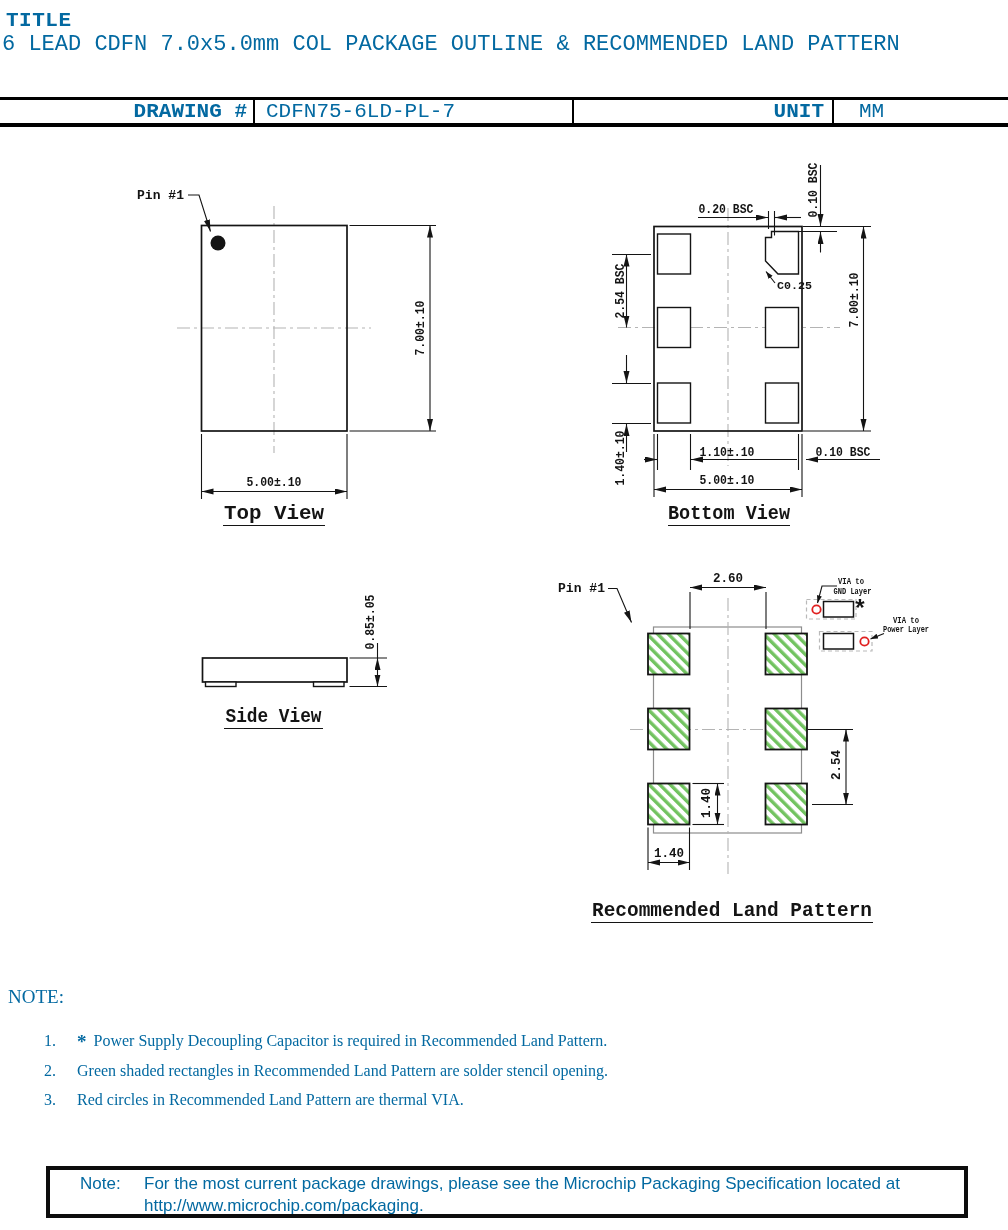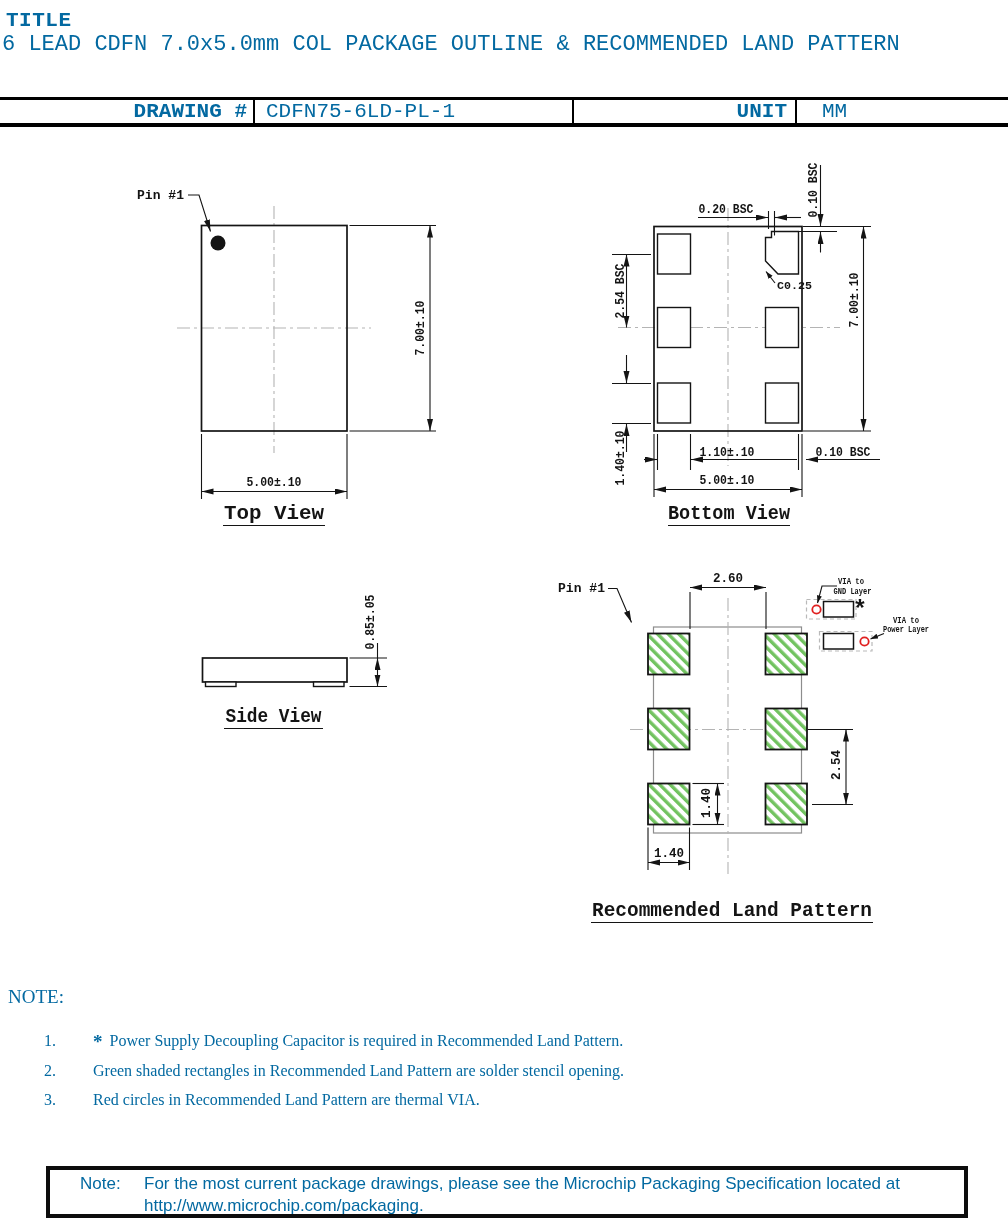--- a/index.html
+++ b/index.html
@@ -6,56 +6,56 @@
   .page{position:relative;width:1008px;height:1230px;background:#fff;
         font-family:"Liberation Mono",monospace;color:#0369a1;overflow:hidden;}
   .title-label{position:absolute;left:6px;top:9px;font-size:21px;font-weight:bold;letter-spacing:.5px;}
   .subtitle{position:absolute;left:2px;top:32px;font-size:22px;white-space:nowrap;}
   .info-table{position:absolute;left:0;top:81px;width:1008px;height:30px;box-sizing:border-box;
               border-top:3px solid #000;border-bottom:4px solid #000;display:flex;margin-top:16px;}
   .cell{box-sizing:border-box;font-size:21px;line-height:23px;white-space:nowrap;overflow:hidden;}
   .cell.hdr{font-weight:bold;text-align:right;}
   .c1{width:255px;border-right:2px solid #000;padding-right:6px;}
   .c2{width:319px;border-right:2px solid #000;padding-left:11px;}
-  .c3{width:223px;border-right:2px solid #000;padding-right:8px;}
+  .c3{width:260px;border-right:2px solid #000;padding-right:8px;}
   .c4{flex:1;padding-left:25px;}
   svg text{font-family:"Liberation Mono",monospace;font-weight:bold;fill:#141414;}
   .cl{stroke:#b4b4b4;stroke-width:1.1;fill:none;stroke-dasharray:13 4 3 4;}
   .outline{stroke:#141414;stroke-width:1.7;fill:none;}
   .ghost{stroke:#8d8d8d;stroke-width:1.2;fill:none;}
   .pad6{stroke:#141414;stroke-width:1.4;fill:#fff;}
   .dim{stroke:#141414;stroke-width:1.1;fill:none;}
   .stencil{stroke:#141414;stroke-width:1.8;}
   .viabox{stroke:#b9b9b9;stroke-width:1.2;fill:none;stroke-dasharray:4 3;}
   .cap{stroke:#141414;stroke-width:1.5;fill:#fff;}
   .via{stroke:#e02020;stroke-width:1.8;fill:#fff;}
   .notes-heading{position:absolute;left:8px;top:986px;font-family:"Liberation Serif",serif;font-size:19px;}
   .notes-list{position:absolute;left:8px;top:1026px;font-family:"Liberation Serif",serif;font-size:16px;}
   .note-item{display:flex;line-height:29px;}
   .note-item .num{width:22px;margin-left:36px;text-align:left;}
-  .note-item .body{margin-left:27px;}
+  .note-item .body{margin-left:11px;}
   .star{font-weight:bold;font-size:19px;vertical-align:-2px;margin-right:7px;}
   .star:empty{display:none;margin:0;}
   .footer-box{position:absolute;left:46px;top:1166px;width:922px;height:52px;box-sizing:border-box;
               border:4px solid #0d0d0d;display:flex;font-family:"Liberation Sans",sans-serif;
               font-size:17px;line-height:22px;padding-top:3px;}
   .footer-label{width:64px;margin-left:30px;}
   .footer-text{flex:1;}
 </style>
 </head>
 <body>
 
 <div class="page">
 
   <div class="title-label">TITLE</div>
   <div class="subtitle">6 LEAD CDFN 7.0x5.0mm COL PACKAGE OUTLINE &amp; RECOMMENDED LAND PATTERN</div>
 
   <div class="info-table">
     <div class="cell hdr c1">DRAWING #</div>
-    <div class="cell c2">CDFN75-6LD-PL-1</div>
+    <div class="cell c2">CDFN75-6LD-PL-7</div>
     <div class="cell hdr c3">UNIT</div>
     <div class="cell c4">MM</div>
   </div>
 
   <svg style="position:absolute;left:0;top:0;" width="1008" height="960" viewBox="0 0 1008 960" xmlns="http://www.w3.org/2000/svg">
     <defs>
       <pattern id="hatch" patternUnits="userSpaceOnUse" width="7.5" height="7.5" patternTransform="rotate(-45)">
         <rect width="7.5" height="7.5" fill="#ffffff"></rect>
         <rect width="3.4" height="7.5" fill="#72c360"></rect>
       </pattern>

